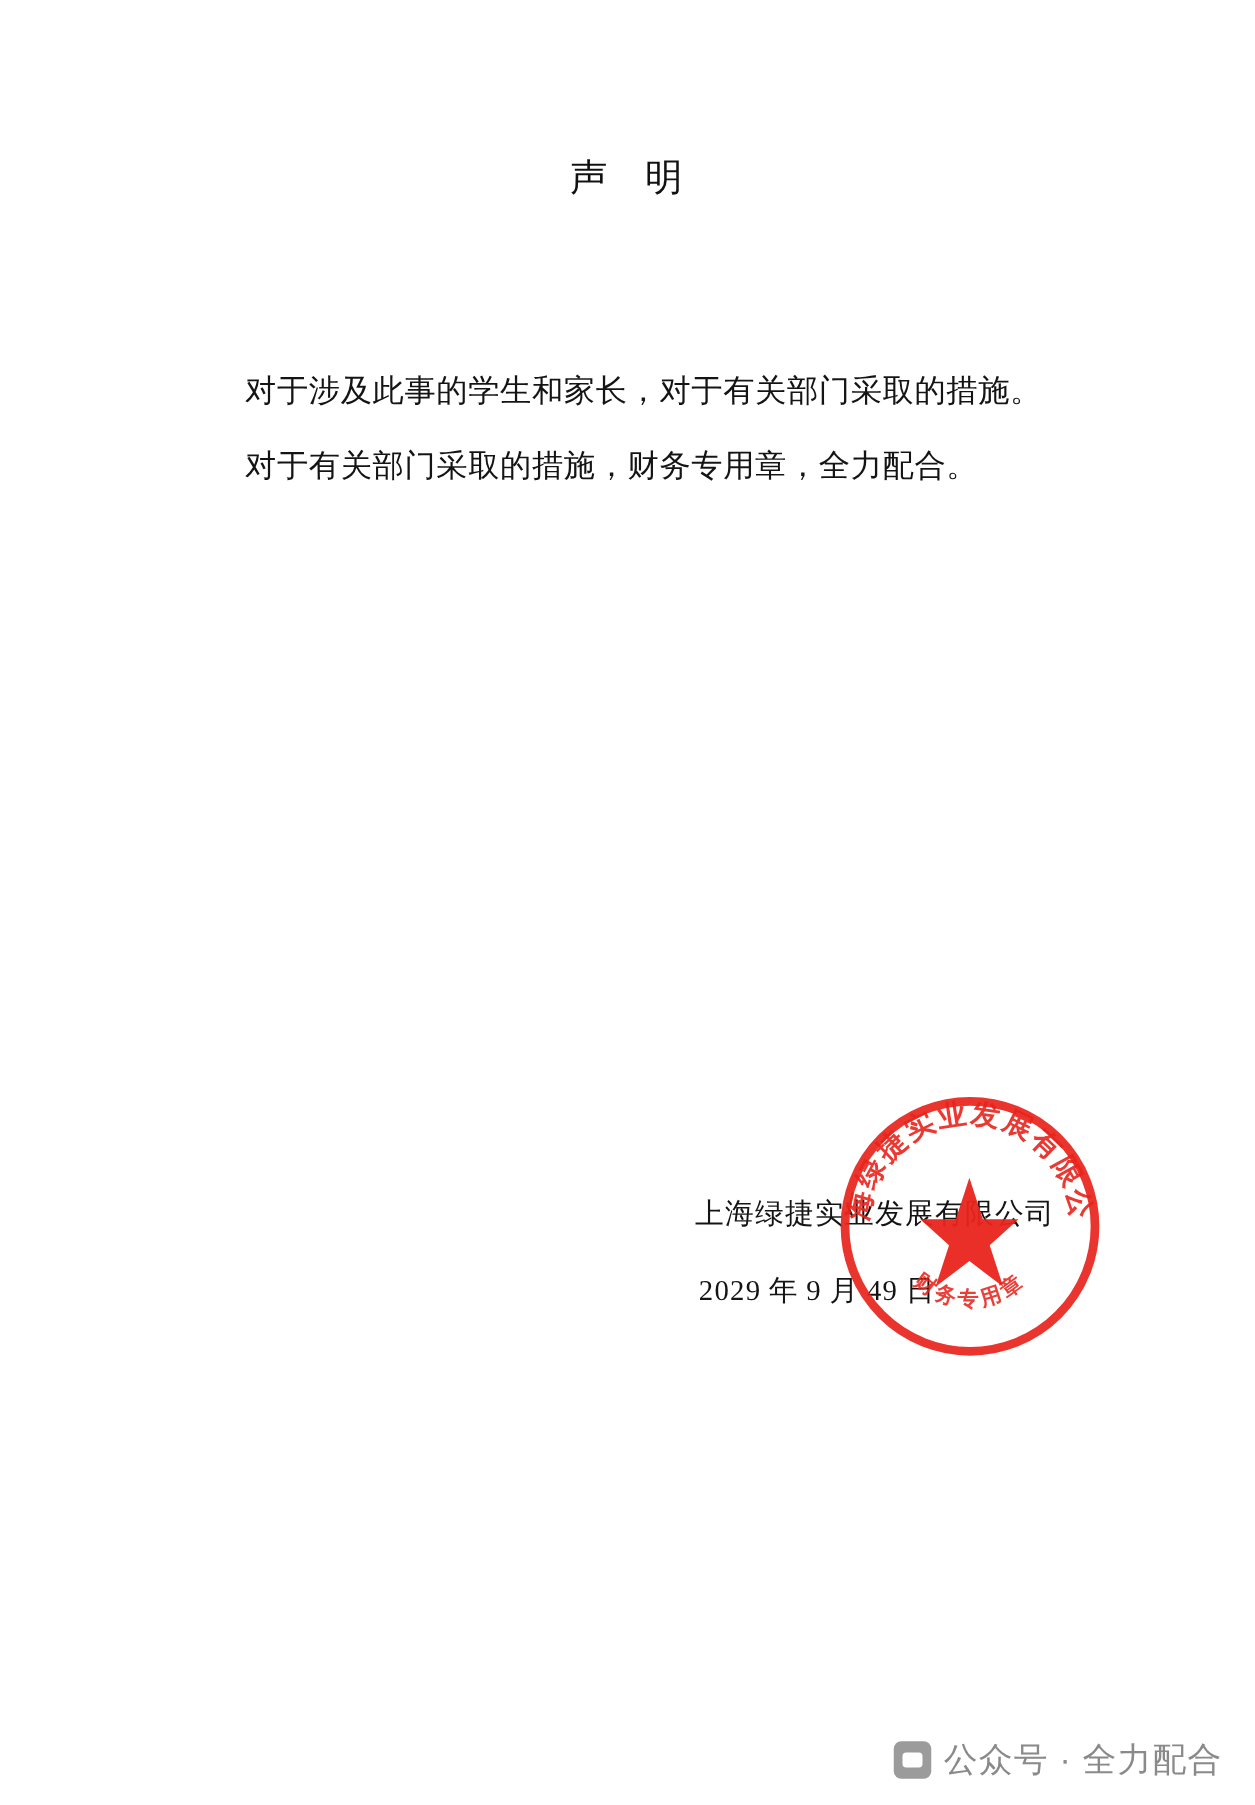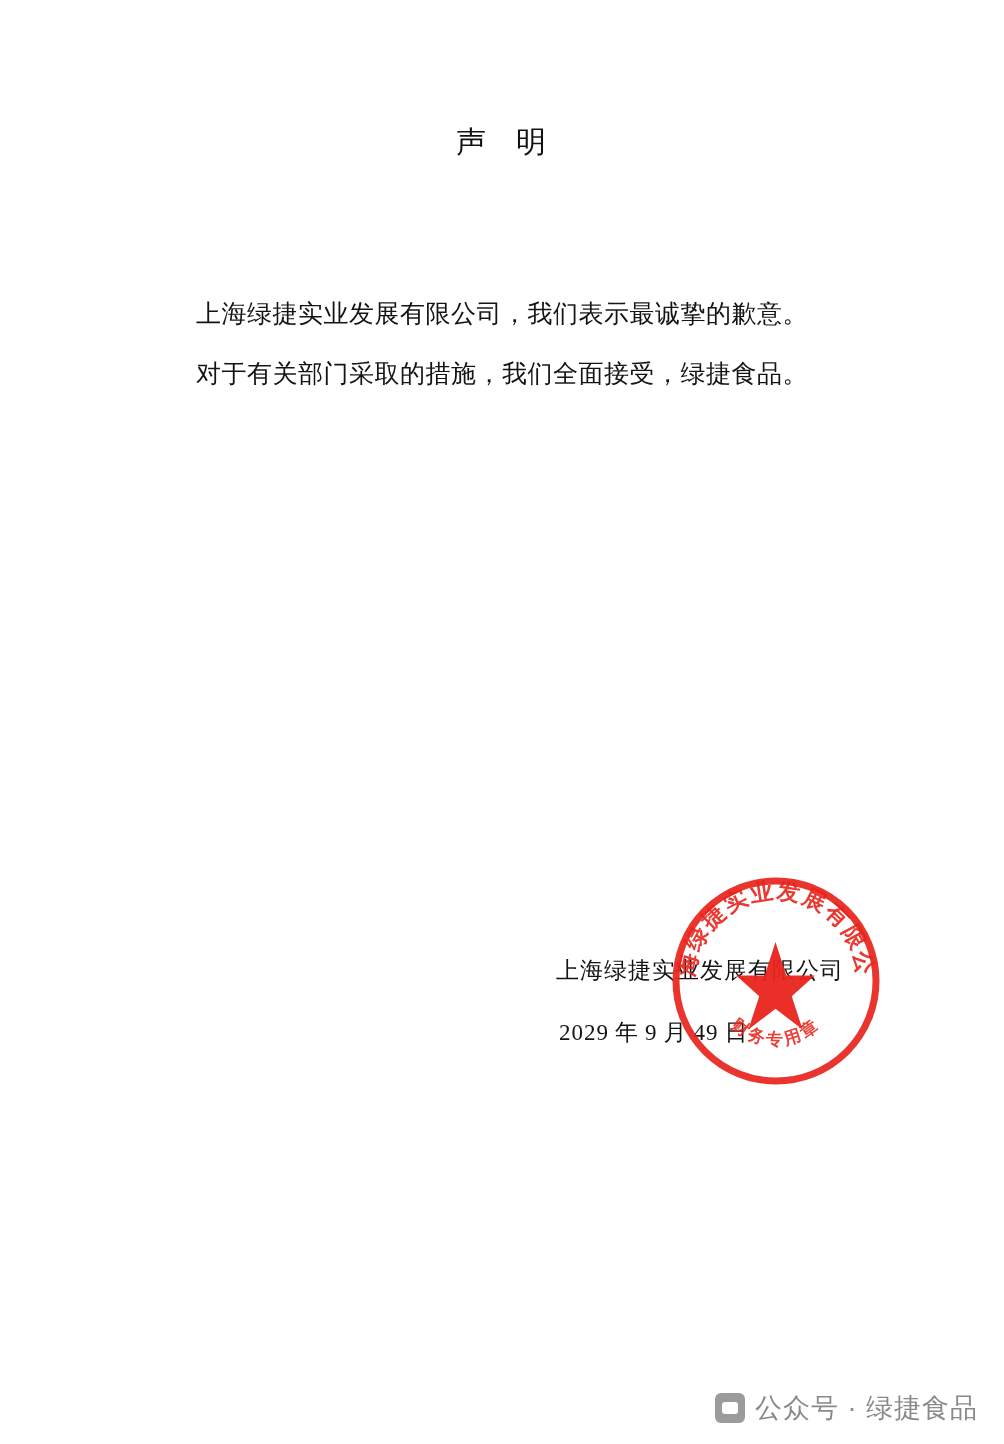--- a/index.html
+++ b/index.html
@@ -110,22 +110,22 @@
 </head>
 <body>
 
 <div class="page">
 
   <div class="doc-title">
     <span>声</span><span class="gap"></span><span>明</span>
   </div>
 
   <div class="body-text">
-    <p>上海绿捷实业发展有限公司，我们表示最诚挚的歉意。</p>
-    <p>对于有关部门采取的措施，我们全面接受，绿捷食品。</p>
+    <p>对于涉及此事的学生和家长，对于有关部门采取的措施。</p>
+    <p>对于有关部门采取的措施，财务专用章，全力配合。</p>
   </div>
 
   <div class="signature-block">
     <div class="sig-line">上海绿捷实业发展有限公司</div>
     <div class="date-line">
       <span>2029</span><span>年</span><span>9</span><span>月</span><span>49</span><span>日</span>
     </div>
   </div>
 
   <div class="seal">
@@ -140,16 +140,16 @@
       </text>
       <text font-family="'Liberation Serif','DejaVu Serif',serif" font-size="17" font-weight="bold" fill="#e8241c" opacity="0.88" letter-spacing="3">
         <textPath href="#sealBottomArc" startOffset="50%" text-anchor="middle">财务专用章</textPath>
       </text>
       <polygon points="108,74 120.6,112.8 153.7,112.8 126.9,136.8 139.5,175.6 108,151.6 76.5,175.6 89.1,136.8 62.3,112.8 95.4,112.8" fill="#e8241c" opacity="0.95" transform="translate(0,-10) scale(0.86) translate(17,18)"></polygon>
     </svg>
   </div>
 
   <div class="watermark">
     <span class="wm-badge"></span>
-    <span class="wm-text">公众号 · 绿捷食品</span>
+    <span class="wm-text">公众号 · 全力配合</span>
   </div>
 
 </div>
 
 </body></html>

